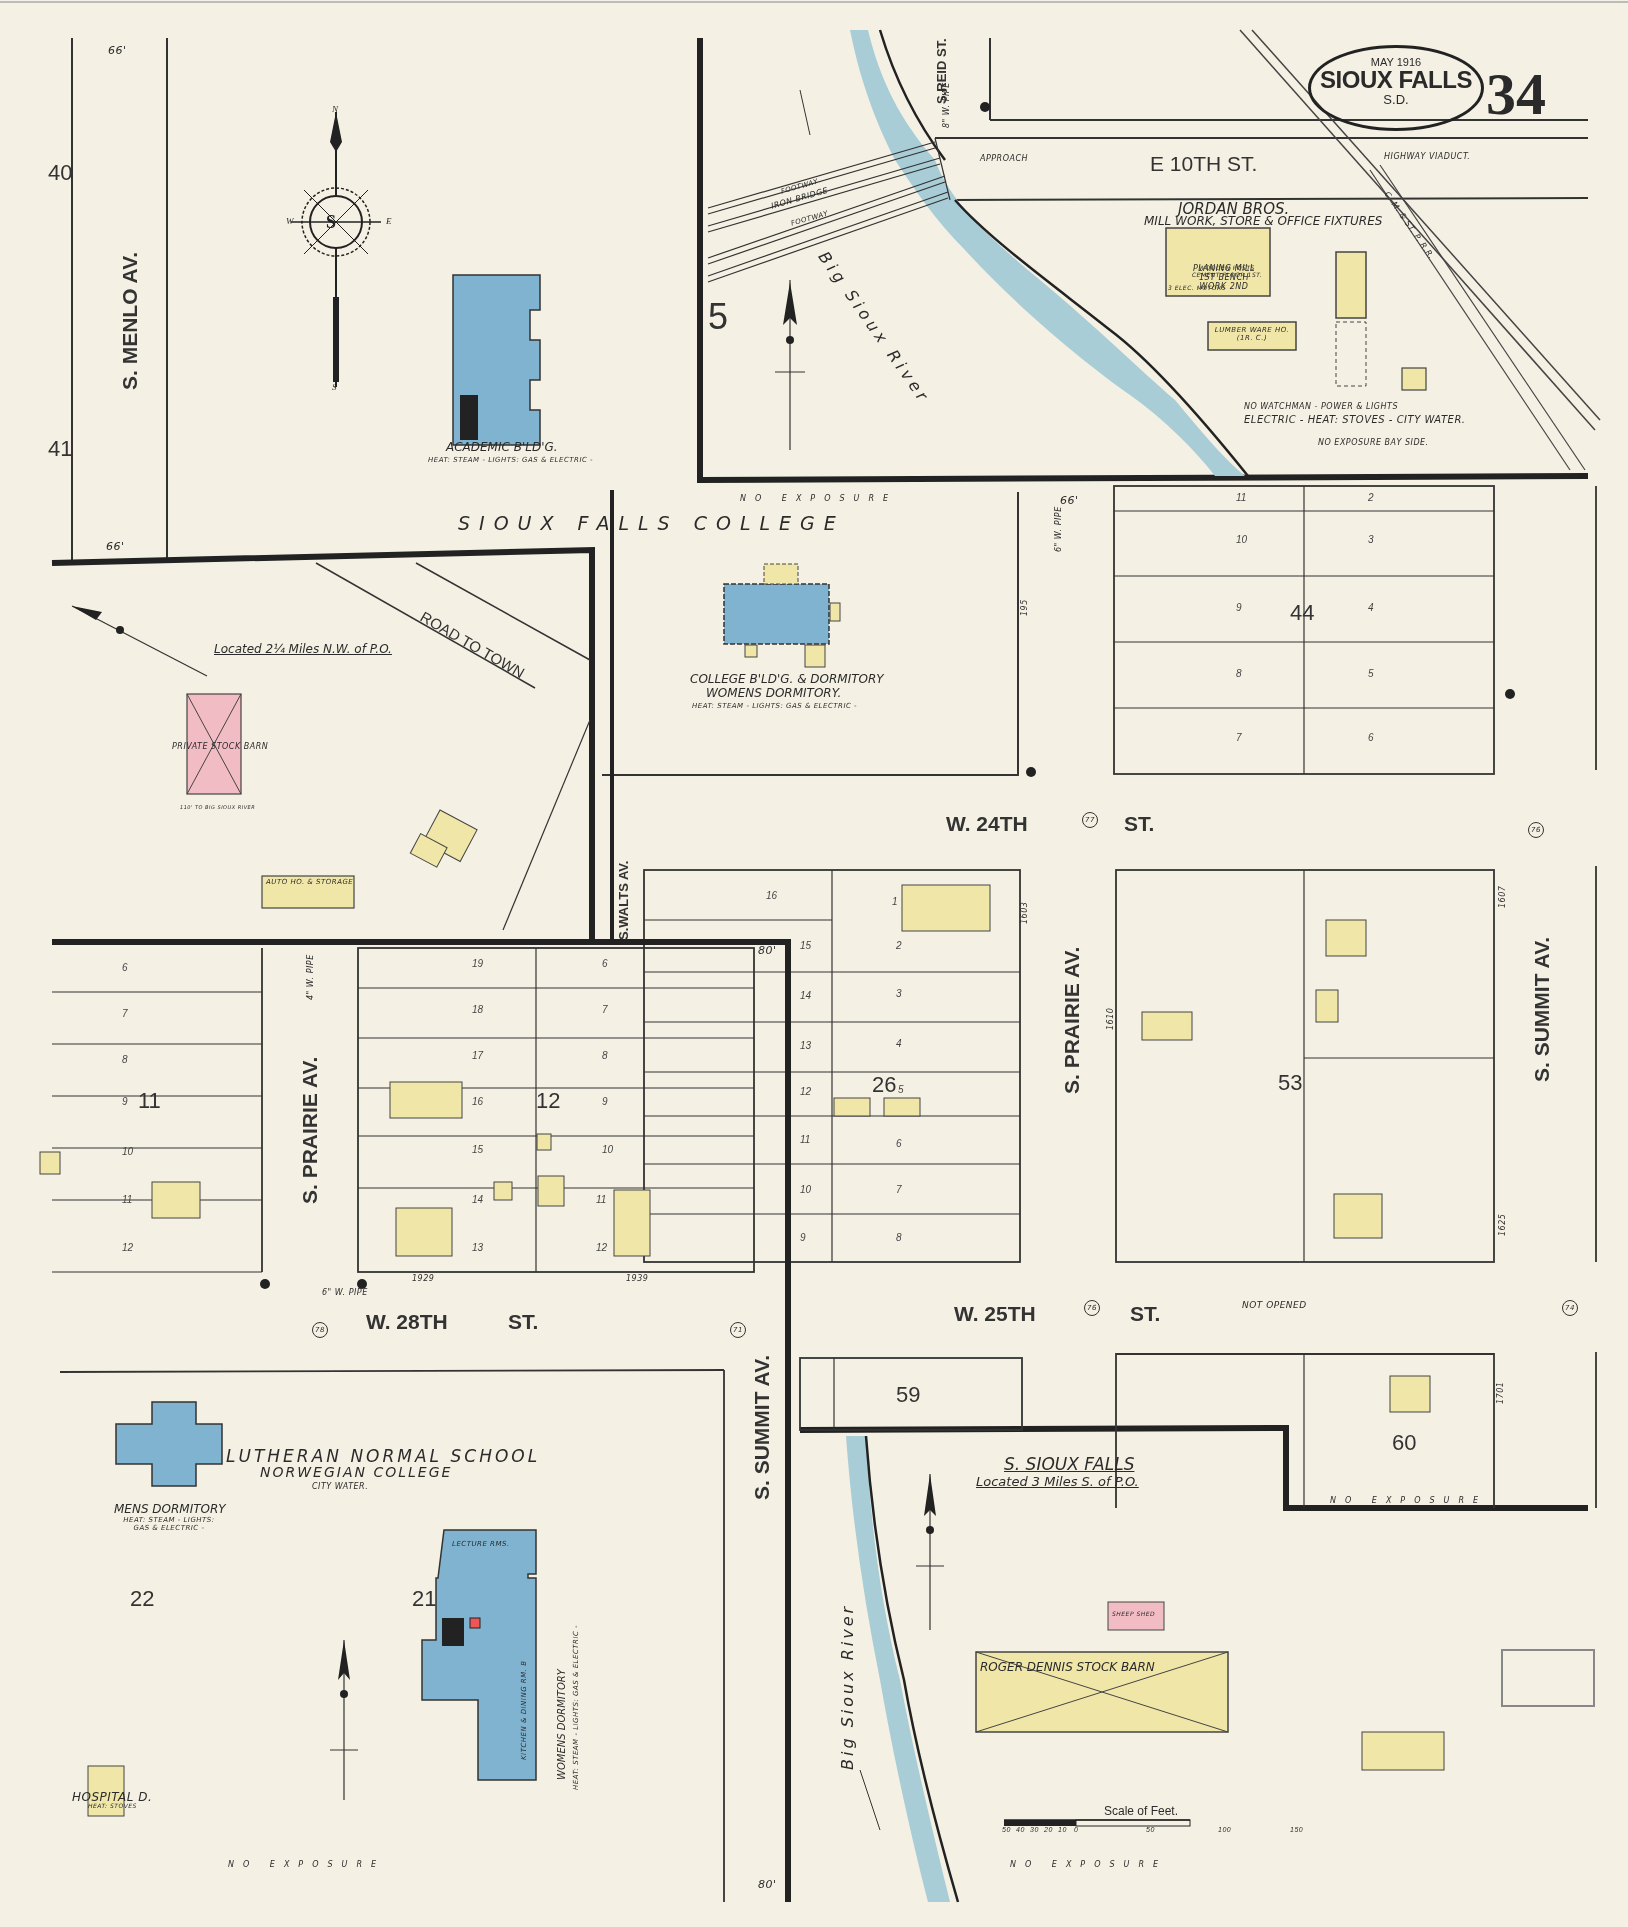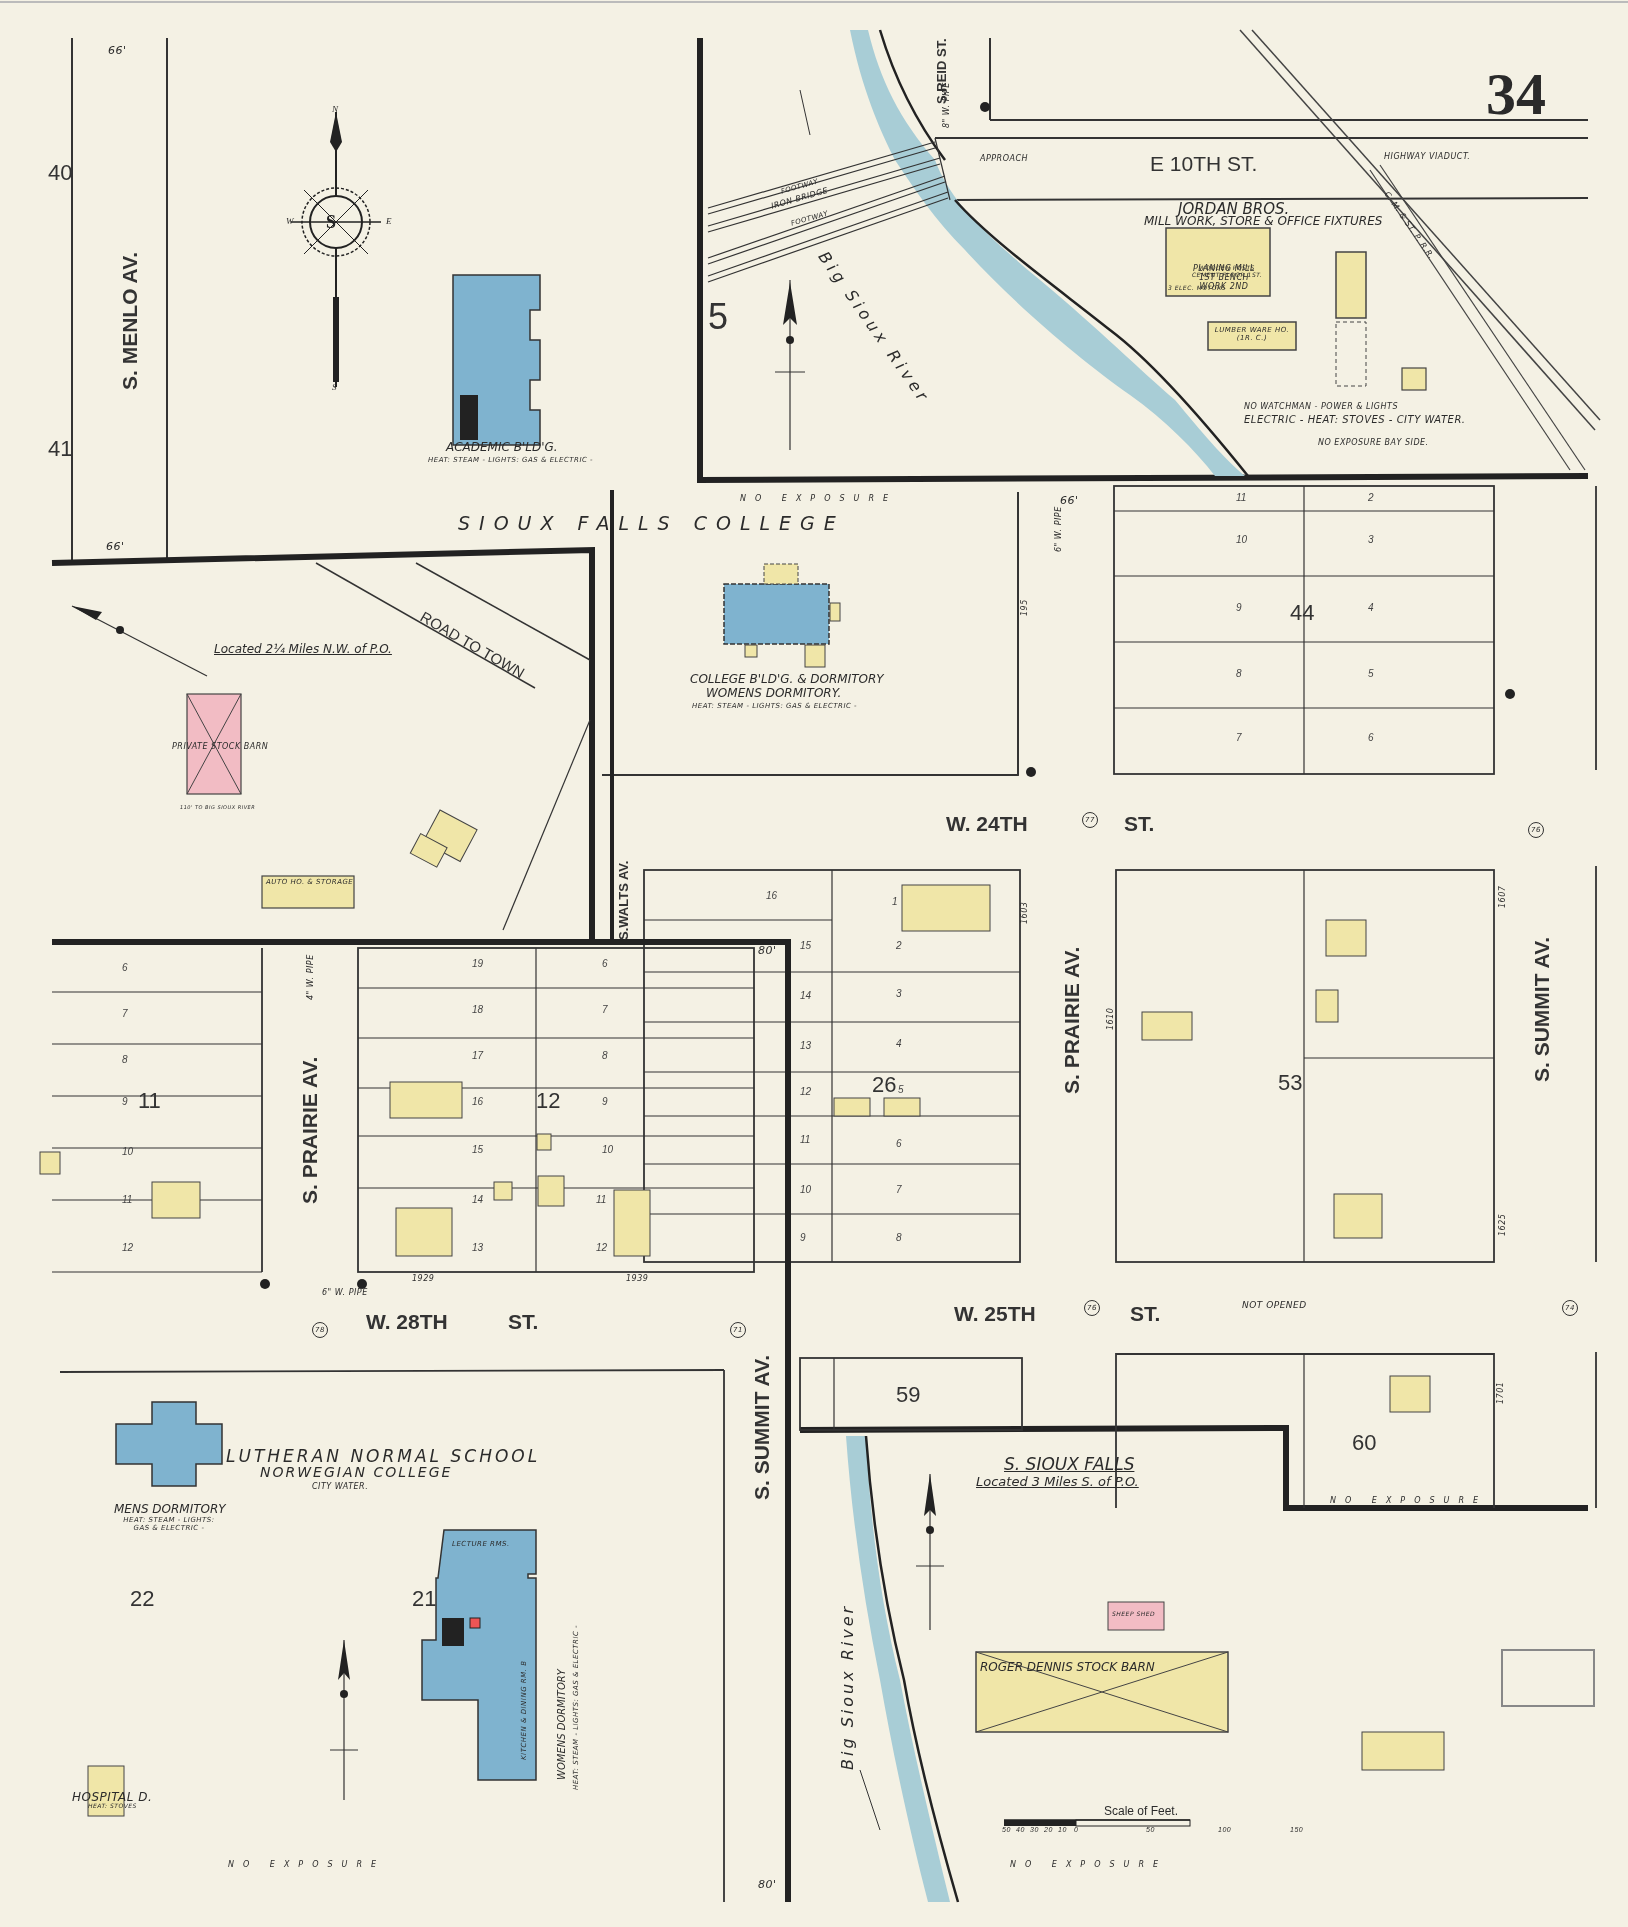--- a/index.html
+++ b/index.html
@@ -229,32 +229,37 @@
 
   <g>
     <line x1="1004" y1="1820" x2="1190" y2="1820" stroke="#222" stroke-width="1.5"></line>
     <rect x="1004" y="1820" width="72" height="6" fill="#222"></rect>
     <rect x="1076" y="1820" width="114" height="6" fill="none" stroke="#222"></rect>
   </g>
 
   <rect x="1502" y="1650" width="92" height="56" fill="none" stroke="#888" stroke-width="2"></rect>
 </svg>
 
+<div class="title-oval">
+  <div class="date">MAY 1916</div>
+  <div class="city">SIOUX FALLS</div>
+  <div class="state">S.D.</div>
+</div>
 <div class="sheet-num">34</div>
 
 <div class="lbl block-num" style="left:48px;top:160px;">40</div>
 <div class="lbl block-num" style="left:48px;top:436px;">41</div>
 <div class="lbl block-num" style="left:708px;top:296px;font-size:36px;">5</div>
 <div class="lbl block-num" style="left:1290px;top:600px;">44</div>
 <div class="lbl block-num" style="left:138px;top:1088px;">11</div>
 <div class="lbl block-num" style="left:536px;top:1088px;">12</div>
 <div class="lbl block-num" style="left:872px;top:1072px;">26</div>
 <div class="lbl block-num" style="left:1278px;top:1070px;">53</div>
 <div class="lbl block-num" style="left:896px;top:1382px;">59</div>
-<div class="lbl block-num" style="left:1352px;top:1430px;">60</div>
+<div class="lbl block-num" style="left:1392px;top:1430px;">60</div>
 <div class="lbl block-num" style="left:130px;top:1586px;">22</div>
 <div class="lbl block-num" style="left:412px;top:1586px;">21</div>
 
 <div class="lbl street vert" style="left:118px;top:390px;">S. MENLO AV.</div>
 <div class="lbl street" style="left:1150px;top:152px;font-weight:normal;">E 10TH ST.</div>
 <div class="lbl street vert" style="left:934px;top:104px;font-size:13px;">S.REID ST.</div>
 <div class="lbl street" style="left:946px;top:812px;">W. 24TH</div>
 <div class="lbl street" style="left:1124px;top:812px;">ST.</div>
 <div class="lbl street" style="left:954px;top:1302px;">W. 25TH</div>
 <div class="lbl street" style="left:1130px;top:1302px;">ST.</div>

